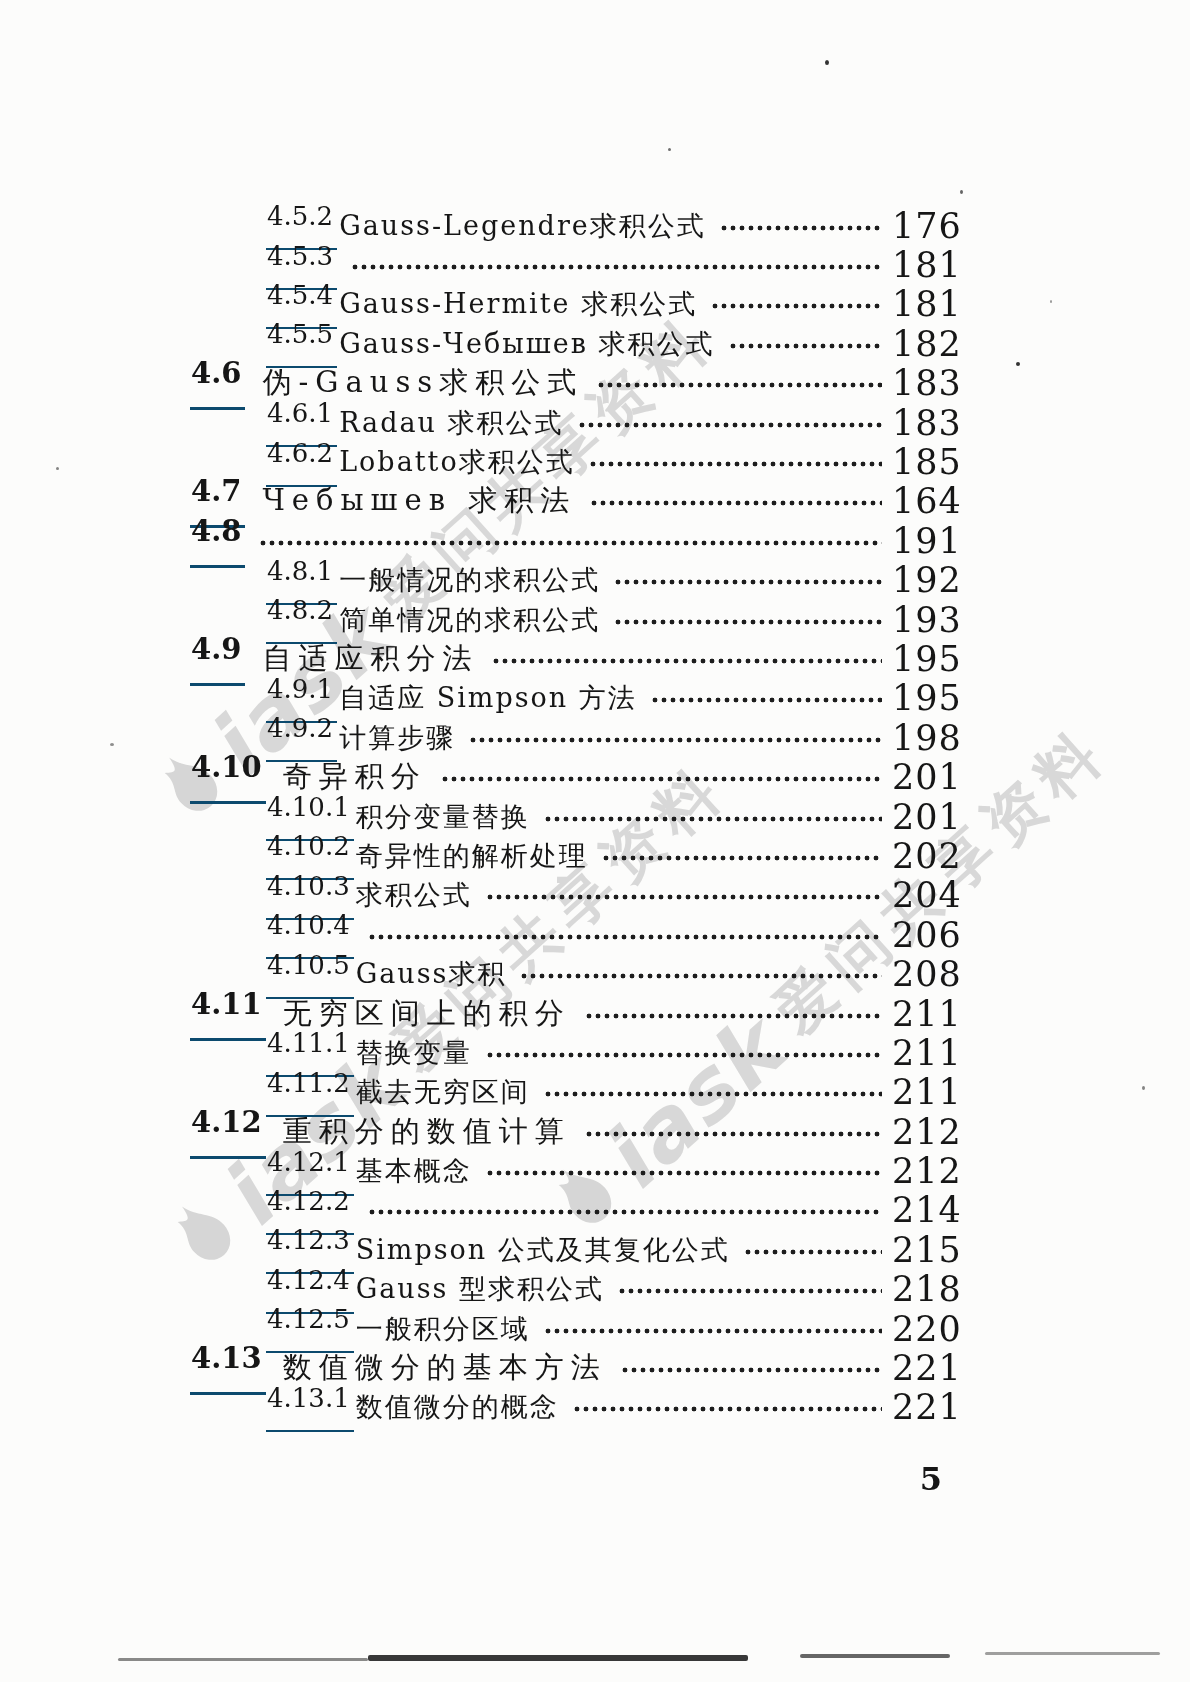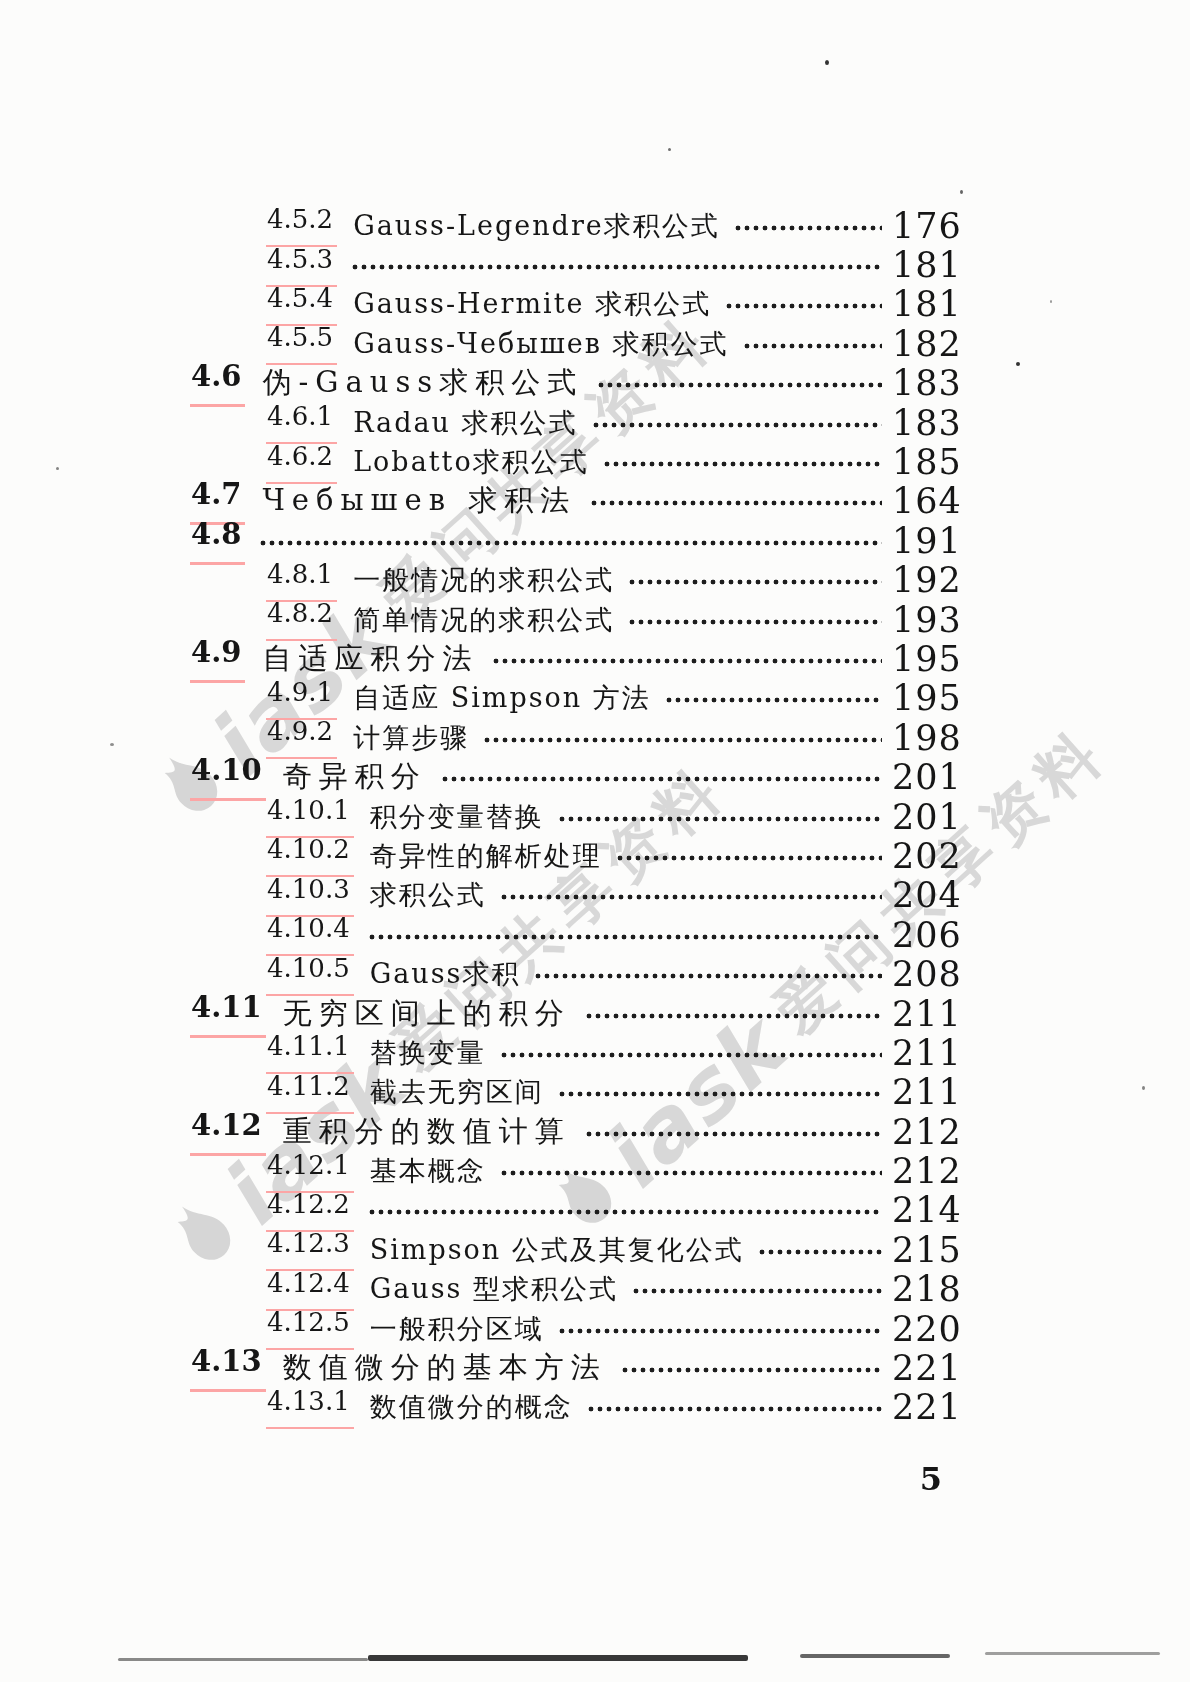--- a/index.html
+++ b/index.html
@@ -24,28 +24,28 @@
   .wm svg{width:58px;height:76px;fill:#c0c0c0;}
   .wm .logo{font-size:86px;font-weight:bold;font-style:italic;letter-spacing:2px;font-family:"DejaVu Sans","Liberation Sans",sans-serif;}
   .wm .cjk{font-size:60px;font-weight:bold;letter-spacing:10px;font-family:"DejaVu Sans","Liberation Sans",sans-serif;}
   .wm-a{left:172px;top:756px;}
   .wm-b{left:566px;top:1168px;}
   .wm-c{left:185px;top:1205px;}
   
   .toc{position:absolute;left:190px;top:206px;width:762px;z-index:2;}
   .row{display:flex;align-items:center;height:39.4px;}
   .num{
-    border-bottom:2px solid #fca5a5;
-    padding:0 4px 11px 1px;
+    border-bottom:2px solid #0c4a6e;
+    padding:0 4px 17px 1px;
     white-space:nowrap;
     font-size:26px;
   }
   .level1 .num{font-weight:bold;font-size:29px;border-bottom-width:3px;text-align:right;}
   .level2{padding-left:76px;}
-  .title{margin-left:16px;font-size:27px;white-space:nowrap;letter-spacing:2px;}
+  .title{margin-left:2px;font-size:27px;white-space:nowrap;letter-spacing:2px;}
   .level1 .title{letter-spacing:7px;margin-left:17px;font-size:29px;}
   .leader{
     flex:1;height:10px;margin:4px 10px 0 14px;min-width:20px;
     background-image:radial-gradient(circle at 4px 5px,#1d1d1d 2.1px,transparent 2.7px);
     background-size:9px 10px;background-repeat:repeat-x;
   }
   .pg{width:60px;text-align:right;font-size:35px;letter-spacing:1px;}
   
   .footer-num{
     position:absolute;left:900px;top:1460px;width:62px;

